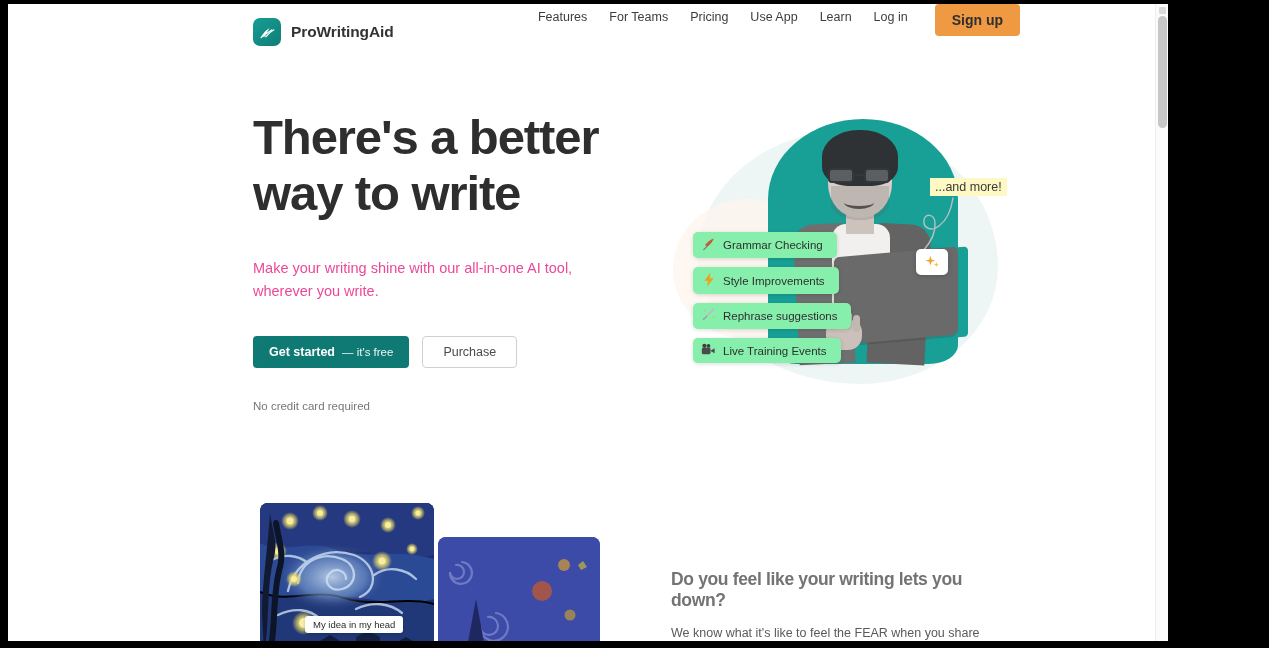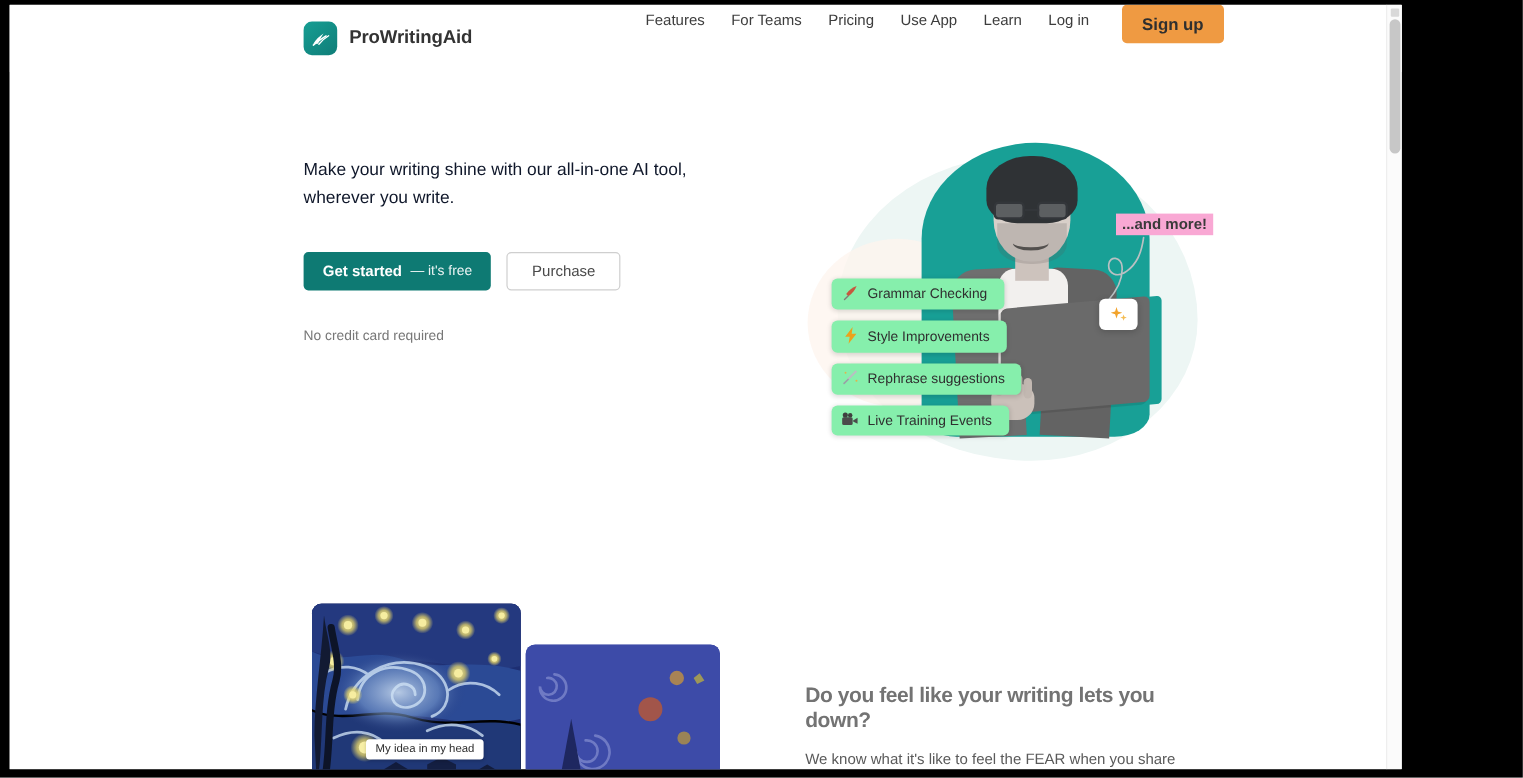--- a/index.html
+++ b/index.html
@@ -86,22 +86,22 @@
     font-family:"Liberation Sans", sans-serif;
   }
 
   
   #hero-copy { position:absolute; left:245px; top:105px; width:380px; }
   #hero-title {
     font-size:49px; line-height:56px; font-weight:bold;
     color:#2e2e2e; letter-spacing:-1.1px;
   }
   #hero-sub {
-    margin-top:22px;
-    font-size:14.5px; line-height:23px; color:#0f172a;
+    margin-top:36px;
+    font-size:14.5px; line-height:23px; color:#ec4899;
     width:325px;
   }
   #hero-cta { margin-top:33px; display:flex; align-items:flex-start; gap:13px; }
   #get-started-btn {
     background:#0e7a73; color:#ffffff;
     border:none; border-radius:4px;
     height:32px; padding:0 16px;
     font-size:12.5px; cursor:pointer;
     display:flex; align-items:center; gap:7px;
     font-family:"Liberation Sans", sans-serif;
@@ -211,22 +211,22 @@
     position:absolute; left:248px; top:145px;
     width:32px; height:26px; background:#ffffff; border-radius:5px;
     box-shadow:0 1px 5px rgba(0,0,0,.18);
     display:flex; align-items:center; justify-content:center;
     font-size:15px; color:#f0a62c; z-index:6;
   }
 
   
   #and-more {
     position:absolute; left:262px; top:74px;
-    background:#f9a8d4; padding:2px 5px;
-    font-size:12.5px; font-weight:bold; color:#3a3a3a;
+    background:#fef9c3; padding:2px 5px;
+    font-size:12.5px; font-weight:normal; color:#3a3a3a;
     white-space:nowrap; z-index:6;
   }
   #and-more-squiggle { position:absolute; left:243px; top:92px; z-index:5; }
 
   
   #feature-chips {
     position:absolute; left:25px; top:128px; z-index:7;
   }
   .chip {
     display:flex; align-items:center; gap:7px;
@@ -295,20 +295,21 @@
         <a class="nav-link">For Teams</a>
         <a class="nav-link">Pricing</a>
         <a class="nav-link">Use App</a>
         <a class="nav-link">Learn</a>
         <a class="nav-link">Log in</a>
         <button id="signup-btn">Sign up</button>
       </nav>
     </div>
 
     <div id="hero-copy">
+      <h1 id="hero-title">There's a better way to write</h1>
       <p id="hero-sub">Make your writing shine with our all-in-one AI tool, wherever you write.</p>
 
       <div id="hero-cta">
         <button id="get-started-btn">
           <span id="get-started-label">Get started</span>
           <span id="get-started-note">— it's free</span>
         </button>
         <button id="purchase-btn">Purchase</button>
       </div>
 

